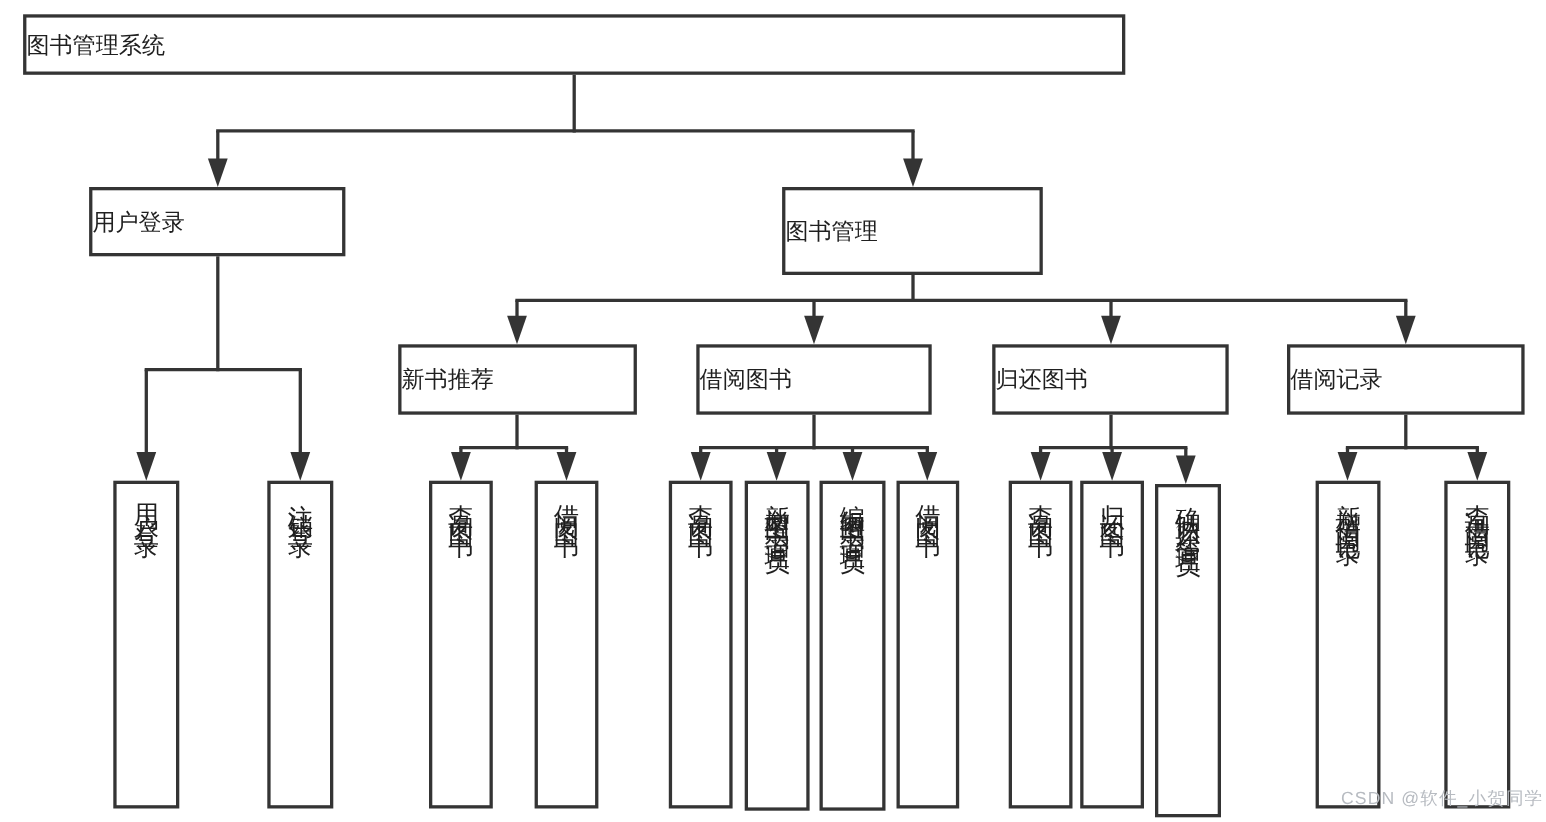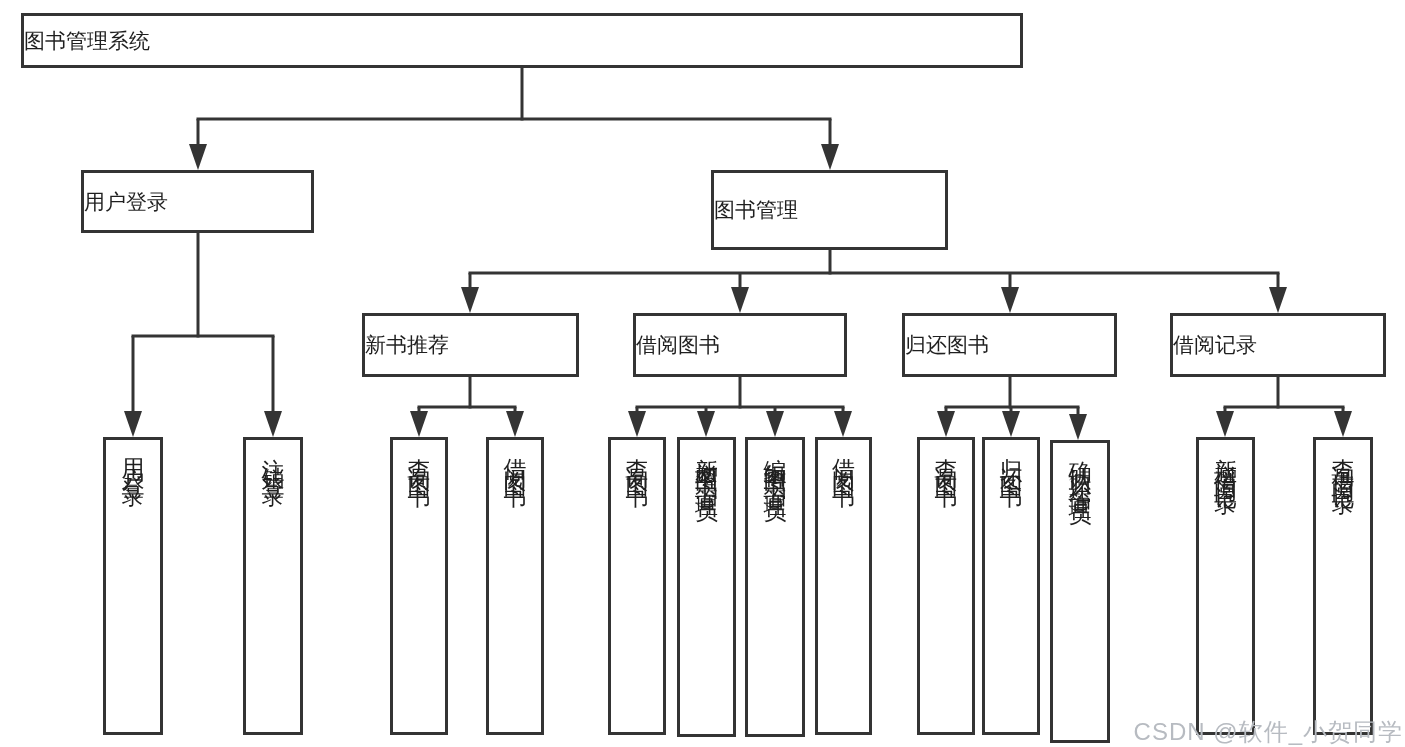--- a/index.html
+++ b/index.html
@@ -50,21 +50,21 @@
     line-height: 1;
     white-space: normal;
   }
   .node.root {
     font-size: 21px;
   }
   .watermark {
     position: absolute;
     top: 716px;
     right: 2px;
-    font-size: 24px;
+    font-size: 16px;
     color: #b7bbc1;
     letter-spacing: 1px;
     z-index: 5;
   }
 </style>
 </head>
 <body>
 
 <div class="canvas">
 

